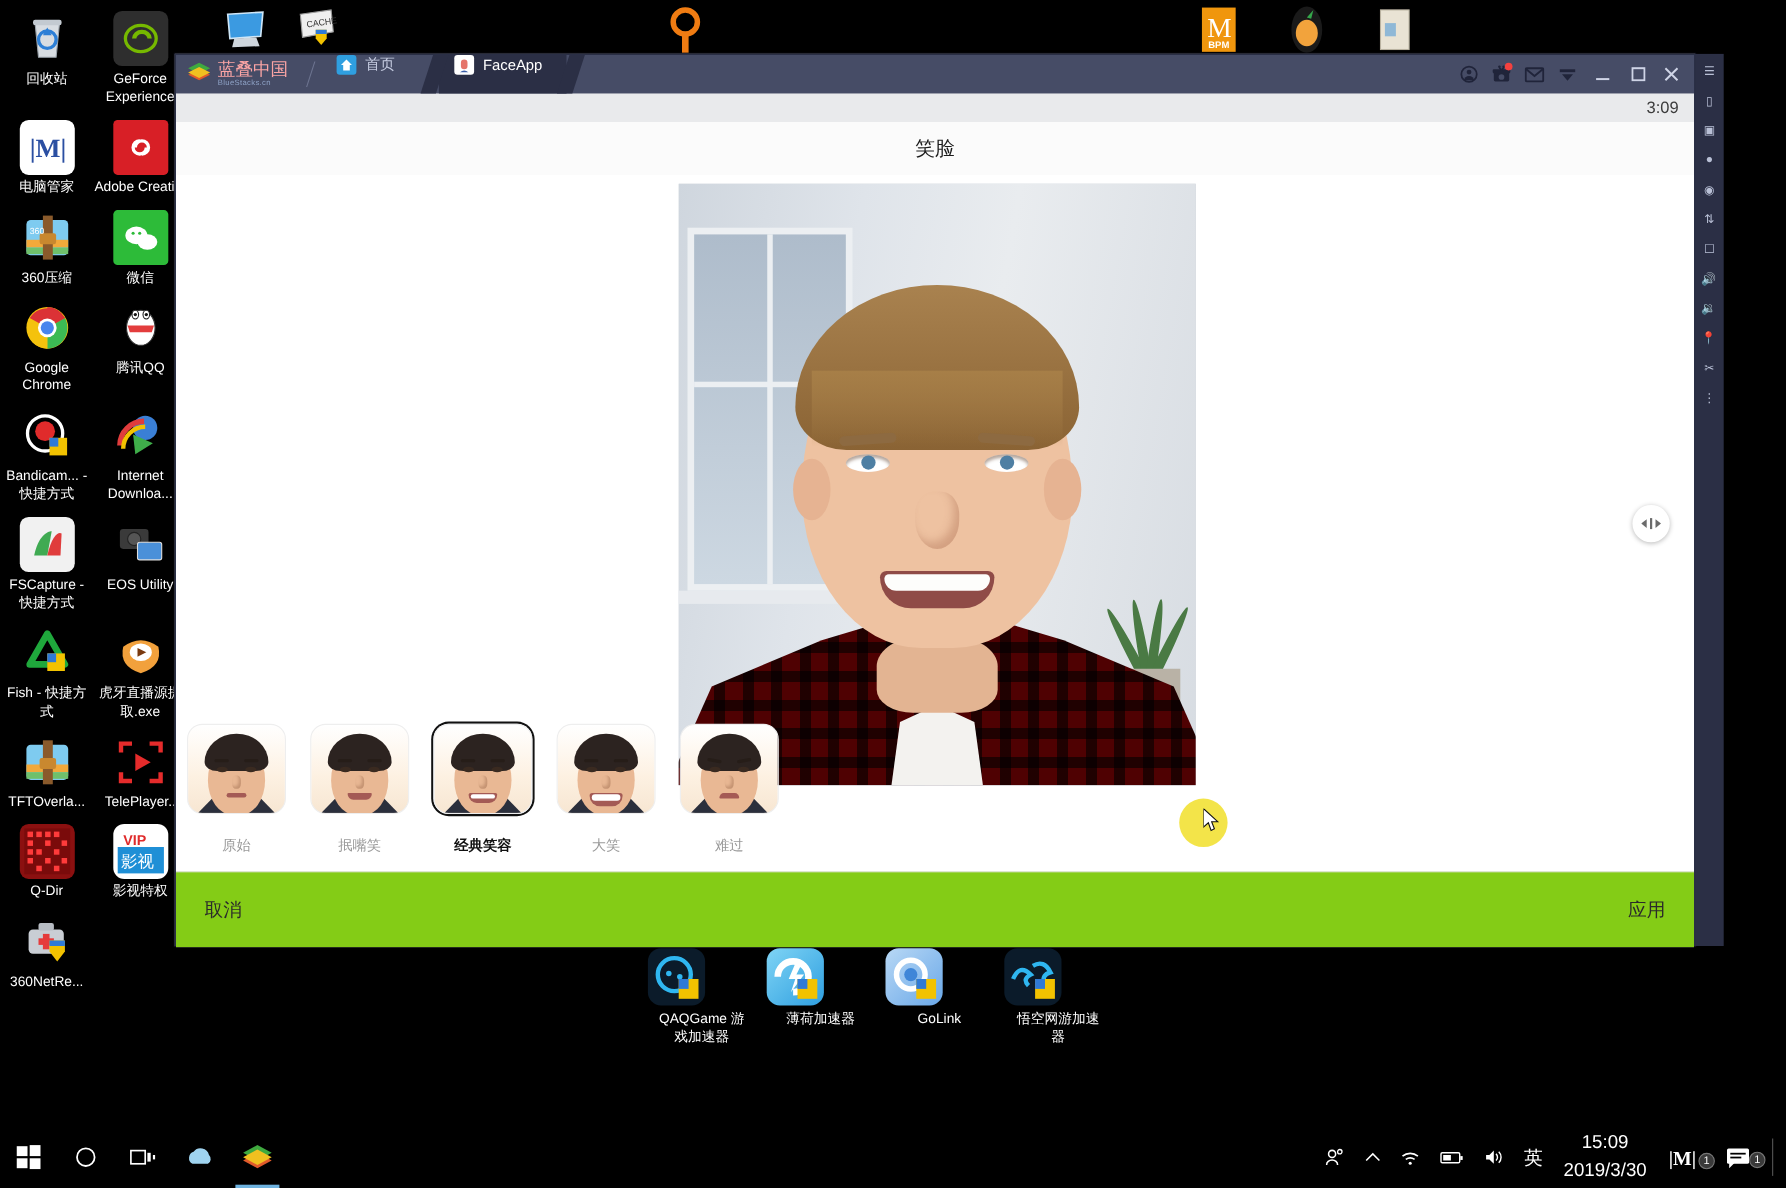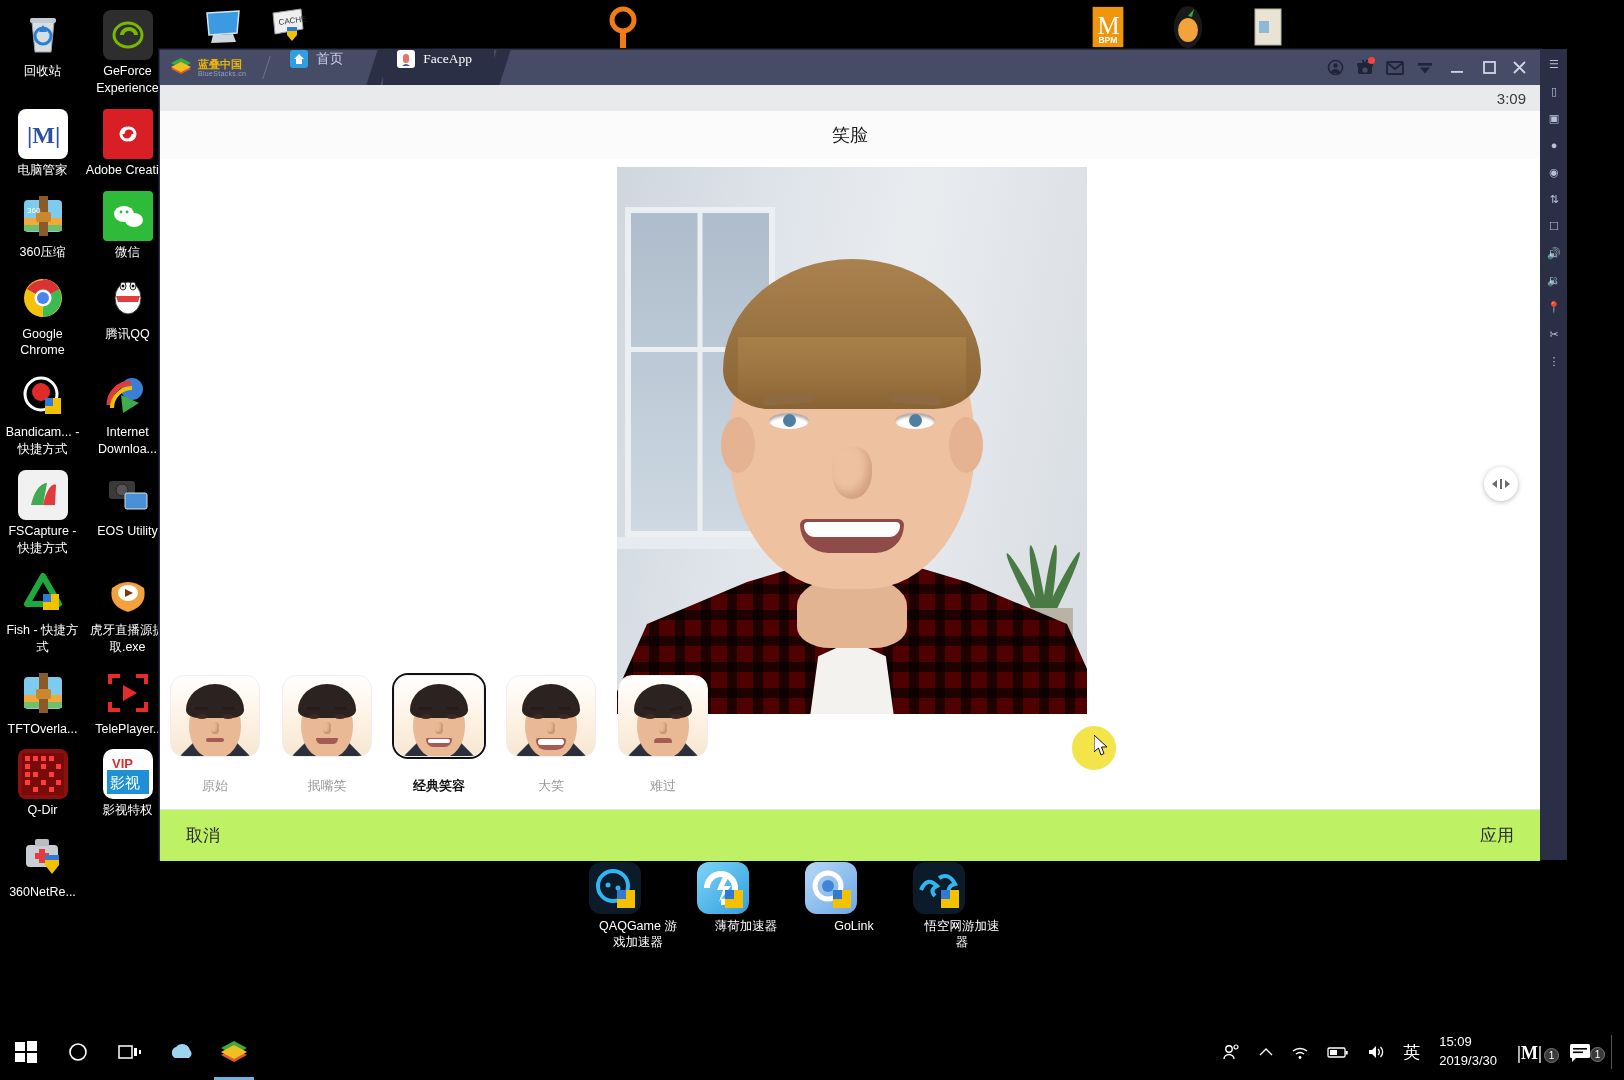--- a/index.html
+++ b/index.html
@@ -56,44 +56,44 @@
   .tb-btn { width:52px; height:56px; display:flex; align-items:center;
             justify-content:center; color:#fff; }
   .tb-app { width:52px; height:56px; display:flex; align-items:center;
             justify-content:center; position:relative; }
   .tb-app.active::after { content:""; position:absolute; bottom:0; left:6px; right:6px;
             height:3px; background:#6fb3e0; }
   .tray { margin-left:auto; display:flex; align-items:center; height:56px;
           padding-right:12px; color:#fff; }
   .tray .tray-i { padding:0 9px; display:flex; align-items:center; justify-content:center;
           font-size:15px; color:#fff; }
-  .tray .clock { font-size:13px; line-height:1.45; padding:0 10px; color:#fff;}
+  .tray .clock { text-align:center; font-size:17px; line-height:1.45; padding:0 10px; color:#fff;}
   .badge-num { position:absolute; right:-2px; bottom:0px; width:15px;height:15px;
      border-radius:50%; background:#3a3a3a; color:#fff; font-size:10px;
      display:flex;align-items:center;justify-content:center; border:1px solid #777;}
   .tray-rightline { width:1px; height:34px; background:#555; margin-left:8px; }
 
   
   #bs-window {
     position:absolute; left:159px; top:49px; width:1382px; height:811px;
     background:#fff; border:1px solid #2a2f46;
     box-shadow:0 0 0 1px #11131f;
   }
   #bs-titlebar {
     height:35px; background:#464c66; display:flex; align-items:stretch;
     position:relative;
   }
   .bs-brand { display:flex; align-items:center; gap:6px; padding:0 12px 0 10px;
     position:relative; }
   .bs-brand .bname { display:flex; flex-direction:column; line-height:1; }
-  .bs-brand .bname b { font-size:11px; color:#eab308; font-weight:bold; }
+  .bs-brand .bname b { font-size:16px; color:#fca5a5; font-weight:normal; }
   .bs-brand .bname span { font-size:7px; color:#8ea2c6; letter-spacing:.3px; }
   .tab {
     display:flex; align-items:center; gap:8px; padding:0 22px 17px 14px;
-    position:relative; font-size:13.5px; color:#c5cbe0; cursor:pointer;font-family:Liberation Serif, serif;
+    position:relative; font-size:13.5px; color:#c5cbe0; cursor:pointer;
   }
   .tab .tabico { width:18px;height:18px;border-radius:3px;display:flex;
      align-items:center;justify-content:center;font-size:11px;}
   .tab.active { background:#2b2f45; color:#fff; }
   .tab.active::before, .tab.active::after,
   .tab.skew::before, .tab.skew::after { content:""; position:absolute; top:0; bottom:0; width:14px; }
   .tab.active::before { left:-11px; background:#2b2f45; transform:skewX(-18deg); }
   .tab.active::after  { right:-11px; background:#2b2f45; transform:skewX(-18deg); }
   .divider-slash { width:18px; position:relative; }
   .divider-slash::after { content:""; position:absolute; left:8px; top:6px; bottom:6px;
@@ -215,21 +215,21 @@
   .drag-handle { position:absolute; right:22px; top:50%; transform:translateY(-50%);
      width:34px;height:34px;border-radius:50%; background:#fff;
      box-shadow:0 1px 5px rgba(0,0,0,.28); display:flex;align-items:center;justify-content:center;
      color:#6b6b6b; font-size:14px; }
 
   
   .cursor-dot { position:absolute; width:44px;height:44px;border-radius:50%;
      background:#f2e23a; opacity:.92; }
 
   
-  #app-actions { height:52px; border-top:1px solid #e3e3e3; background:#bef264;
+  #app-actions { height:69px; border-top:1px solid #e3e3e3; background:#84cc16;
      display:flex; align-items:center; justify-content:space-between; padding:0 26px; }
   #app-actions .act { font-size:17px; color:#2b2b2b; cursor:pointer; }
 
   
   #bs-sidebar { position:absolute; left:1541px; top:49px; width:26px; height:811px;
      background:#2b2f45; display:flex; flex-direction:column; align-items:center;
      padding-top:6px; gap:9px; }
   #bs-sidebar .sb { width:18px;height:18px; display:flex;align-items:center;justify-content:center;
      color:#b9c0d6; font-size:11px; }
 </style>

